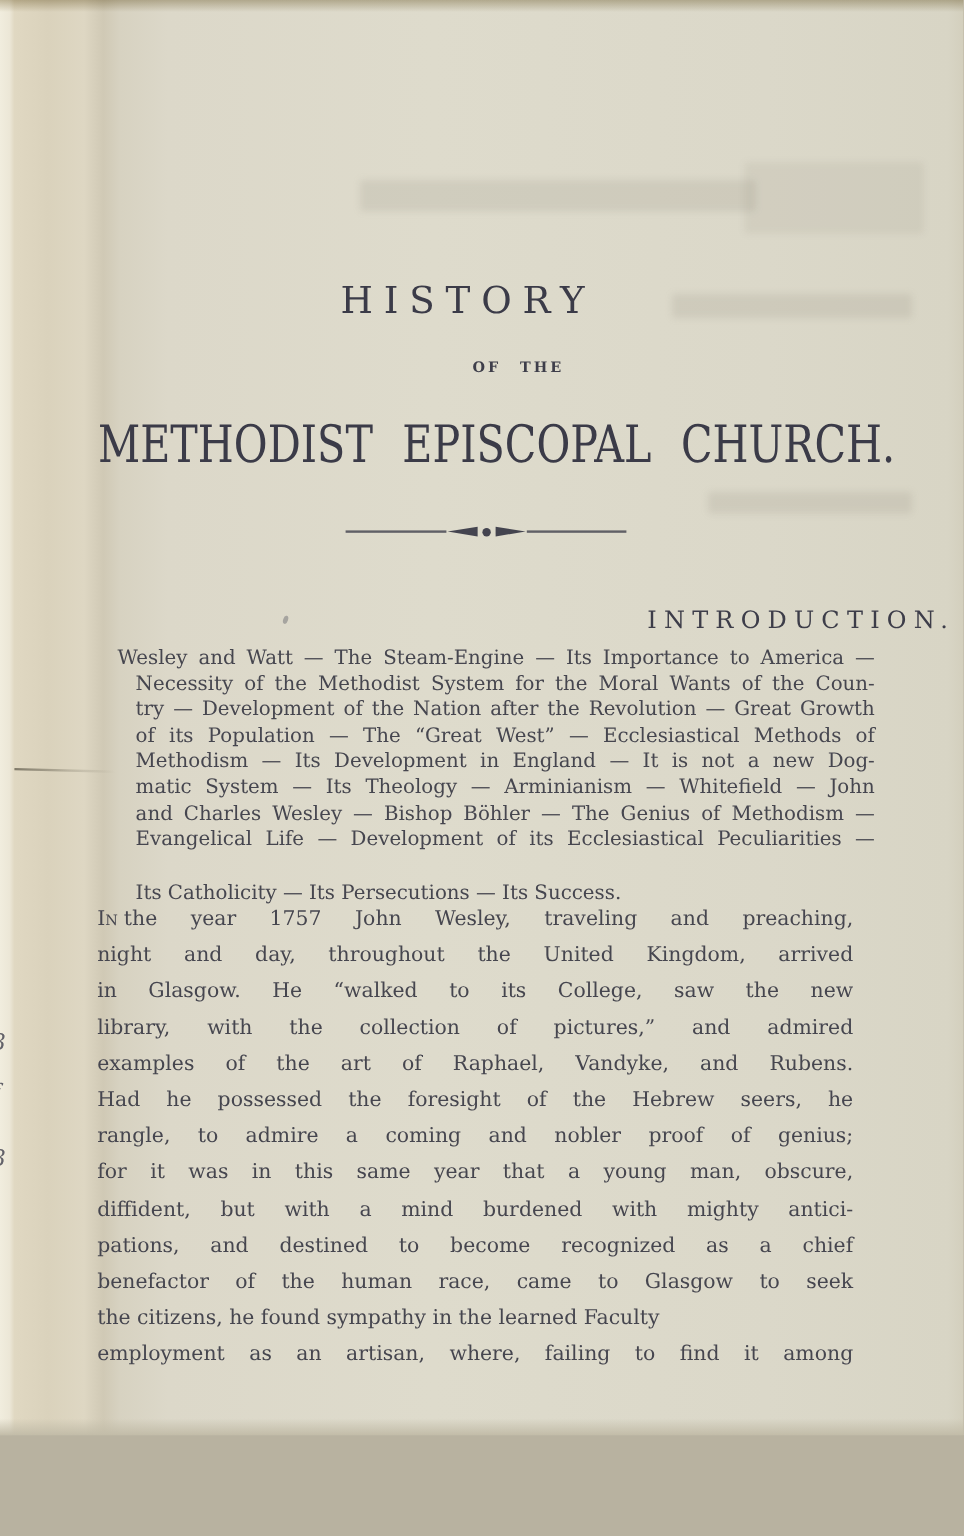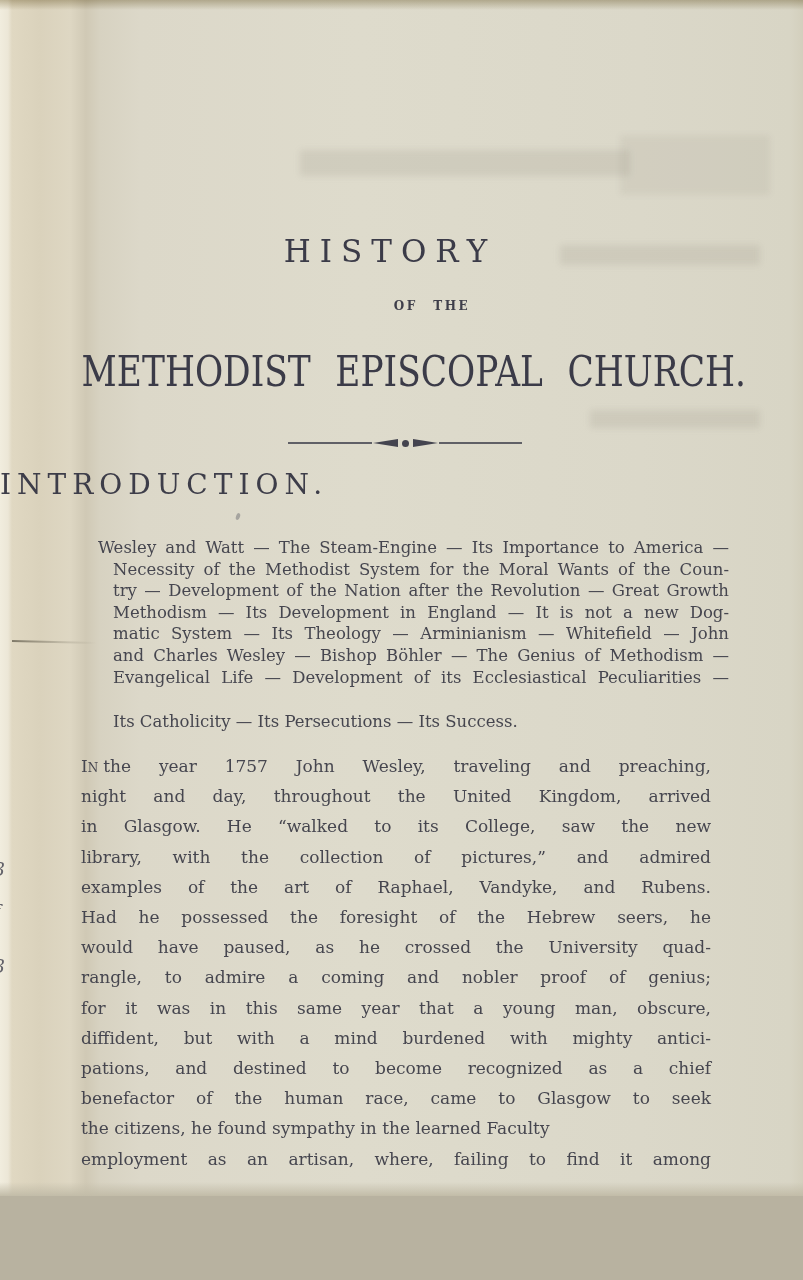--- a/index.html
+++ b/index.html
@@ -46,23 +46,23 @@
   .t-main {
     top: 346px; left: 0; width: 816px;
     text-align: center;
     font-size: 43px; letter-spacing: 0px; word-spacing: 17px;
     color: #3b3b48;
     transform: scaleX(0.80);
     transform-origin: 50% 50%;
     white-space: nowrap;
   }
   .t-intro {
-    top: 468px; left: 0; width: 796px;
-    text-align: left;
-    font-size: 28px; letter-spacing: 6px;
+    top: 504px; left: 0; width: 796px;
+    text-align: right;
+    font-size: 20px; letter-spacing: 6px;
     color: #3d3d49;
   }
 
   
   .divider {
     top: 436px; left: 288px; width: 234px; height: 14px;
     display: flex; align-items: center; justify-content: center;
   }
   .divider .rule { height: 2px; background: #4a4a55; flex: 1 1 auto; opacity: .85; }
   .divider .wedge-l {
@@ -147,35 +147,35 @@
     <div class="rule"></div>
   </div>
 
   <div class="speck"></div>
   <div class="abs t-intro">INTRODUCTION.</div>
 
   <div class="abs summary">
     <div class="sl first">Wesley and Watt — The Steam-Engine — Its Importance to America —</div>
     <div class="sl">Necessity of the Methodist System for the Moral Wants of the Coun-</div>
     <div class="sl">try — Development of the Nation after the Revolution — Great Growth</div>
+    <div class="sl">of its Population — The “Great West” — Ecclesiastical Methods of</div>
     <div class="sl">Methodism — Its Development in England — It is not a new Dog-</div>
     <div class="sl">matic System — Its Theology — Arminianism — Whitefield — John</div>
     <div class="sl">and Charles Wesley — Bishop Böhler — The Genius of Methodism —</div>
     <div class="sl">Evangelical Life — Development of its Ecclesiastical Peculiarities —</div>
     <div class="sl last">Its Catholicity — Its Persecutions — Its Success.</div>
   </div>
 
   <div class="abs bodytext">
     <div class="bl"><span class="lead">In</span><span>the year 1757 John Wesley, traveling and preaching,</span></div>
     <div class="bl">night and day, throughout the United Kingdom, arrived</div>
     <div class="bl">in Glasgow.  He “walked to its College, saw the new</div>
     <div class="bl">library, with the collection of pictures,” and admired</div>
     <div class="bl">examples of the art of Raphael, Vandyke, and Rubens.</div>
     <div class="bl">Had he possessed the foresight of the Hebrew seers, he</div>
-    <div class="bl">would have paused, as he crossed the University quad-</div>
     <div class="bl">rangle, to admire a coming and nobler proof of genius;</div>
     <div class="bl">for it was in this same year that a young man, obscure,</div>
     <div class="bl">diffident, but with a mind burdened with mighty antici-</div>
     <div class="bl">pations, and destined to become recognized as a chief</div>
     <div class="bl">benefactor of the human race, came to Glasgow to seek</div>
     <div class="bl last">the citizens, he found sympathy in the learned Faculty</div>
     <div class="bl">employment as an artisan, where, failing to find it among</div>
   </div>
 
   <div class="edge-frag" style="top:858px;">3</div>

